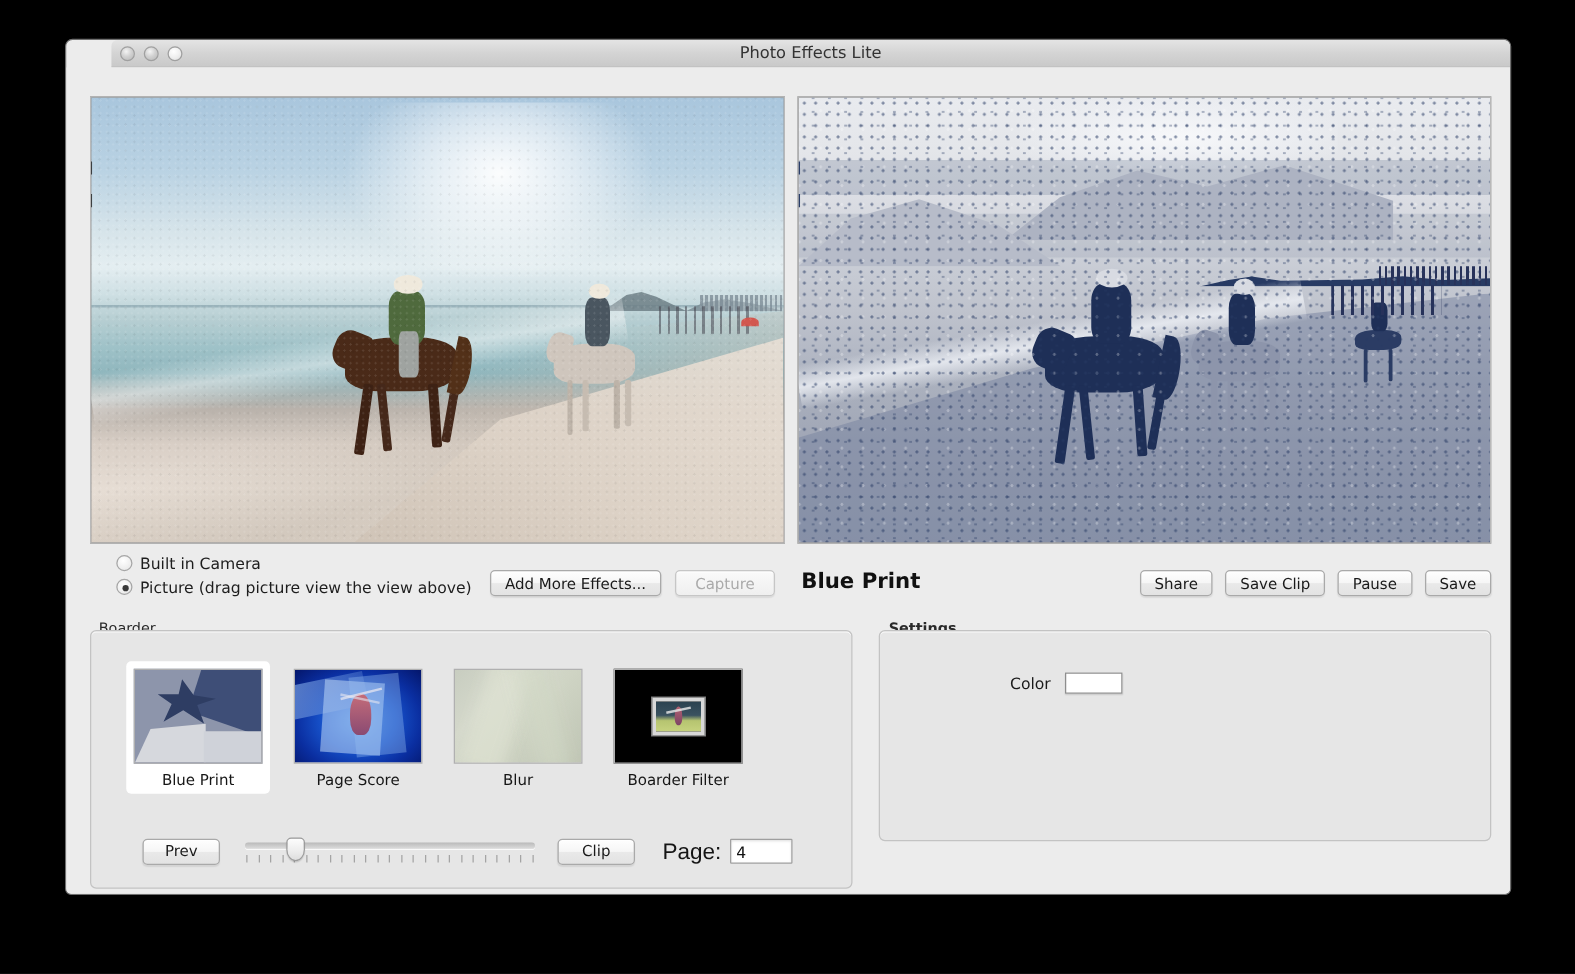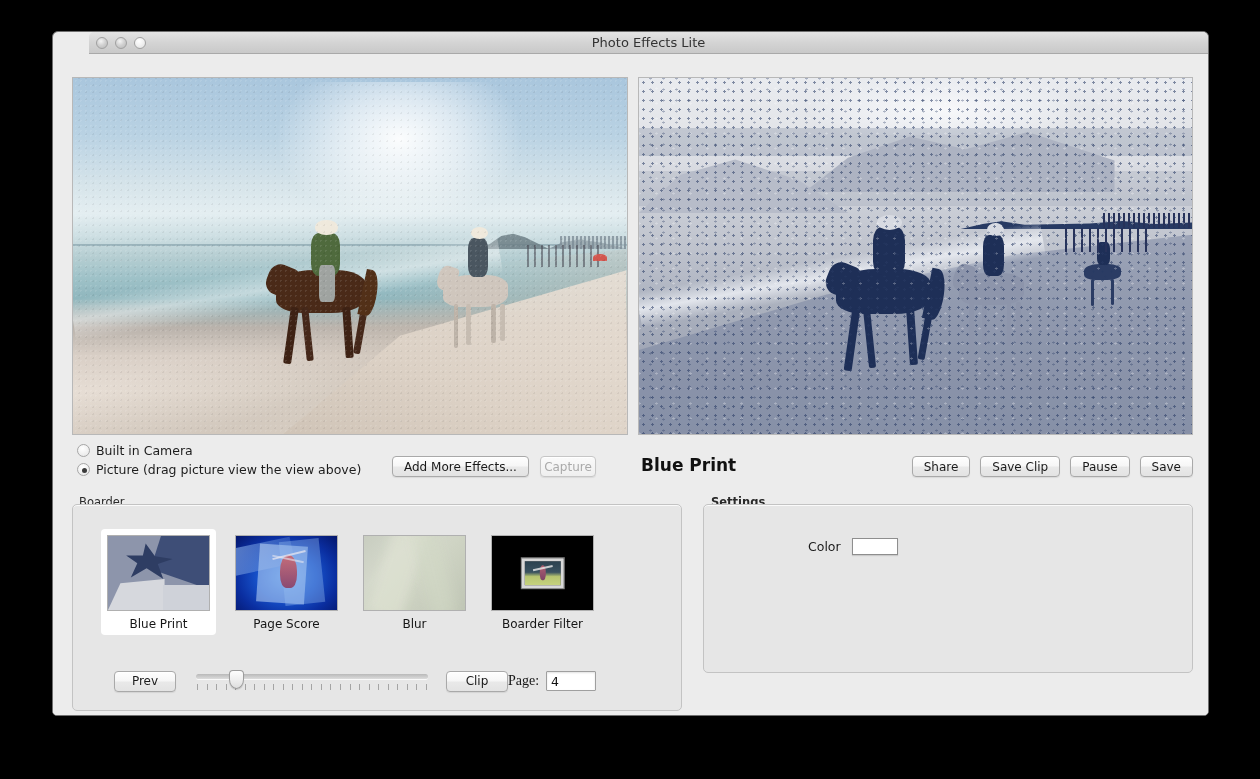--- a/index.html
+++ b/index.html
@@ -190,21 +190,21 @@
   }
   .caption.dark  { color: #171717; text-shadow: 2px 2px 0 rgba(255,255,255,.18); }
   .caption.blue  { color: #2b3f69; }
 
   
   #ctl-row {
     position: absolute;
     left: 19px; top: 388px;
     width: 1121px; height: 42px;
   }
-  .radio-group { position: absolute; left: 5px; top: -1px; text-align: right; }
+  .radio-group { position: absolute; left: 21px; top: -1px; text-align: right; }
   .radio-line {
     display: flex; align-items: center;
     gap: 6px; height: 19px;
     font-size: 12.5px; color: #1d1d1d;
     font-family: "DejaVu Sans", sans-serif;
   }
   .radio {
     width: 13px; height: 13px; border-radius: 50%;
     border: 1px solid #a6a6a6;
     background: radial-gradient(circle at 42% 32%, #ffffff, #ececec 70%, #dedede);
@@ -227,21 +227,21 @@
     border: 1px solid #a9a9a9;
     border-radius: 4px;
     box-shadow: 0 1px 0 rgba(255,255,255,.9) inset, 0 1px 1px rgba(0,0,0,.08);
     cursor: default;
     white-space: nowrap;
     text-align: right;
   }
   .btn.disabled { color: #aaa; background: linear-gradient(to bottom,#fafafa,#efefef); border-color: #c6c6c6; }
 
   #add-effects { position: absolute; left: 320px; top: 14px; }
-  #capture     { position: absolute; left: 468px; top: 14px; width: 56px; }
+  #capture     { position: absolute; left: 468px; top: 14px; width: 80px; }
 
   #effect-name {
     position: absolute; left: 569px; top: 13px;
     font-size: 17px; font-weight: bold; color: #111;
     font-family: "DejaVu Sans", sans-serif;
   }
   #right-btns {
     position: absolute; right: 0; top: 14px;
     display: flex; gap: 10px;
   }
@@ -339,22 +339,22 @@
   #slider-ticks i { width: 1px; height: 6px; background: #a4a4a4; display: block; }
   #slider-knob {
     position: absolute; left: 33px; top: 0;
     width: 15px; height: 19px;
     background: linear-gradient(to bottom, #fdfdfd, #ececec 60%, #dedede);
     border: 1px solid #9c9c9c;
     border-radius: 4px 4px 50% 50%;
     box-shadow: 0 1px 1px rgba(0,0,0,.15);
   }
   #page-label {
-    font-size: 14px; color: #151515;
-    font-family: Liberation Serif, serif;
+    margin-left: 22px; font-size: 18px; color: #151515;
+    font-family: Liberation Sans, sans-serif;
   }
   #page-input {
     margin-left: 7px;
     width: 50px; height: 20px;
     border: 1px solid #9f9f9f;
     background: #fff;
     font-size: 12.5px;
     padding: 0 4px;
     color: #111;
     font-family: "DejaVu Sans", sans-serif;

